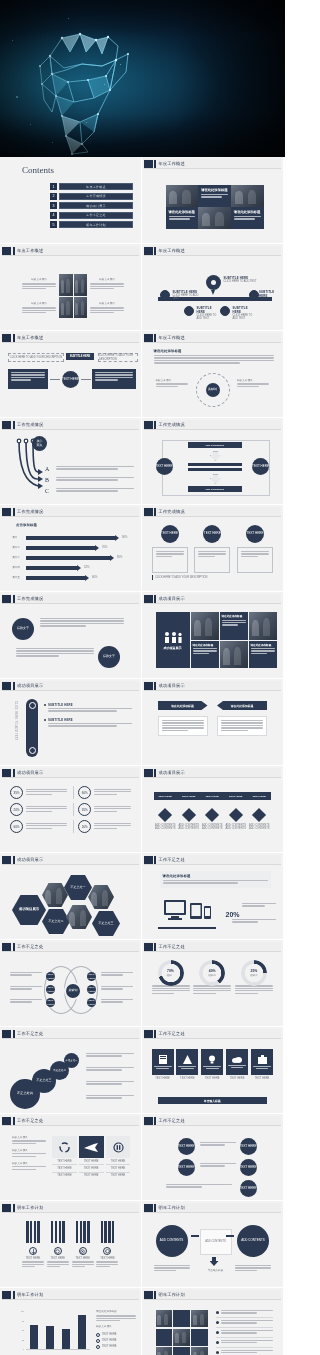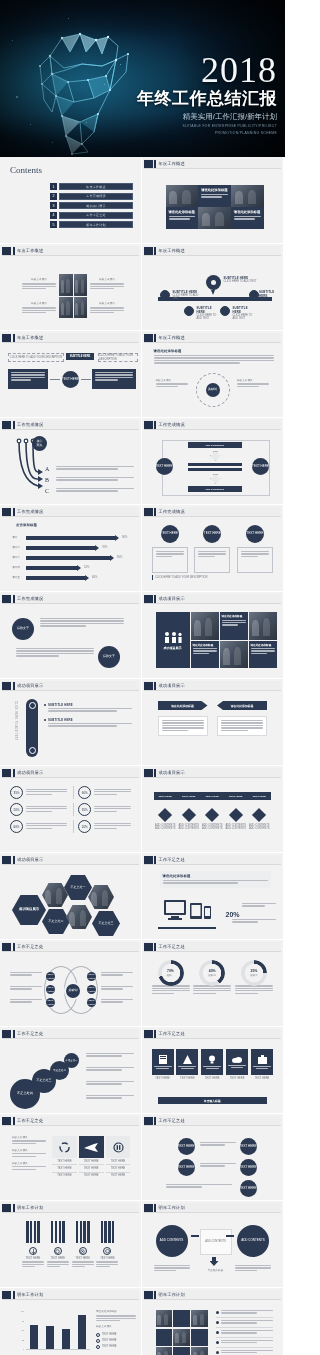--- a/index.html
+++ b/index.html
@@ -53,21 +53,21 @@
   .photo:before{content:"";position:absolute;left:52%;top:22%;width:26%;height:66%;border-radius:40% 40% 0 0;
     background:rgba(255,255,255,.15);}
   .circ{border-radius:50%;background:#2b3a52;display:flex;align-items:center;justify-content:center;
     flex-direction:column;color:#fff;font-size:3px;line-height:3.6px;text-align:center;}
   .ring{border-radius:50%;border:1.5px solid #2b3a52;box-sizing:border-box;}
   .hex{background:#2b3a52;clip-path:polygon(25% 0,75% 0,100% 50%,75% 100%,25% 100%,0 50%);
     display:flex;align-items:center;justify-content:center;color:#fff;font-size:3px;text-align:center;line-height:3.6px;}
   .arrowR{width:0;height:0;border-left:4px solid #2b3a52;border-top:3px solid transparent;border-bottom:3px solid transparent;}
 
   
-  .contents-title{position:absolute;left:8px;top:6px;font-family:"Liberation Serif",serif;font-size:9px;color:#3c4a60;}
+  .contents-title{position:absolute;left:20px;top:6px;font-family:"Liberation Serif",serif;font-size:9px;color:#3c4a60;}
   .cItem{display:flex;align-items:center;margin-bottom:2.6px;}
   .cNum{width:7px;height:7px;background:#22304a;color:#fff;font-size:3.6px;display:flex;
     align-items:center;justify-content:center;margin-right:2px;}
   .cBar{width:74px;height:7px;background:#2b3a52;border:.5px solid #4a5a73;box-sizing:border-box;
     display:flex;align-items:center;justify-content:center;color:#d6dde6;font-size:3.1px;letter-spacing:.2px;}
 </style>
 </head>
 <body>
 
 <div class="page">
@@ -128,27 +128,20 @@
       <span class="dot" style="left:16px;top:96px;width:1.6px;height:1.6px;"></span>
       <span class="dot" style="left:30px;top:124px;width:1.2px;height:1.2px;"></span>
       <span class="dot" style="left:52px;top:142px;width:1.4px;height:1.4px;"></span>
       <span class="dot" style="left:104px;top:84px;width:1.2px;height:1.2px;"></span>
       <span class="dot" style="left:12px;top:40px;width:1px;height:1px;"></span>
       <span class="dot" style="left:86px;top:122px;width:1px;height:1px;"></span>
       <span class="dot" style="left:68px;top:18px;width:1px;height:1px;"></span>
       <span class="dot" style="left:120px;top:64px;width:1.2px;height:1.2px;"></span>
     </div>
     <div class="vig"></div>
-    <div class="ctext">
-      <div class="yr">2018</div>
-      <div class="cn">年终工作总结汇报</div>
-      <div class="sub">精美实用/工作汇报/新年计划</div>
-      <div class="en">SUITABLE FOR ENTERPRISE PUBLICITY/PROJECT</div>
-      <div class="en">PROMOTION/PLANNING SCHEME</div>
-    </div>
   </div>
 
   <div class="grid">
 
     <div class="slide">
       <div class="inner">
         <div class="contents-title">Contents</div>
         <div style="position:absolute;left:48px;top:24px;">
           <div class="cItem">
             <div class="cNum">1</div>

